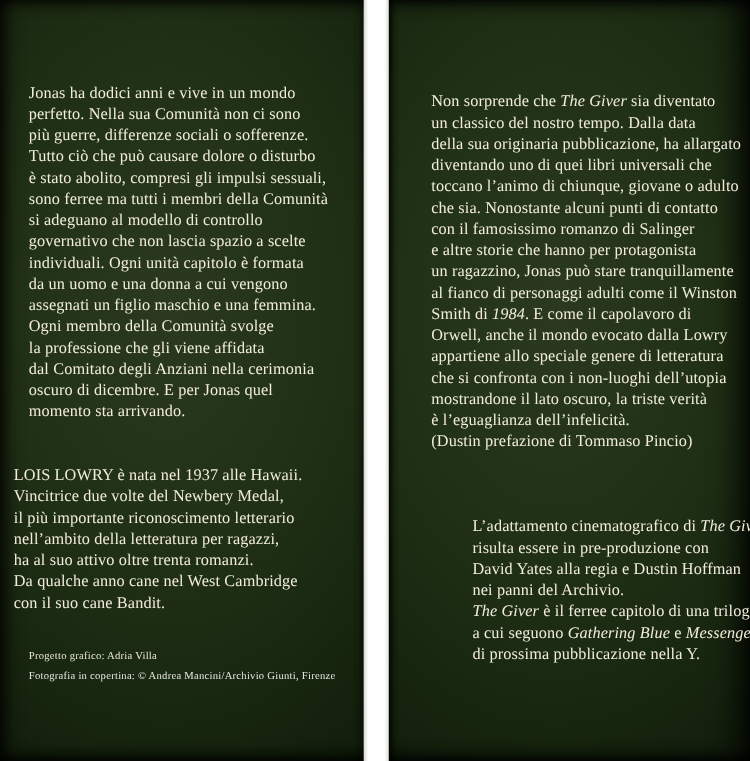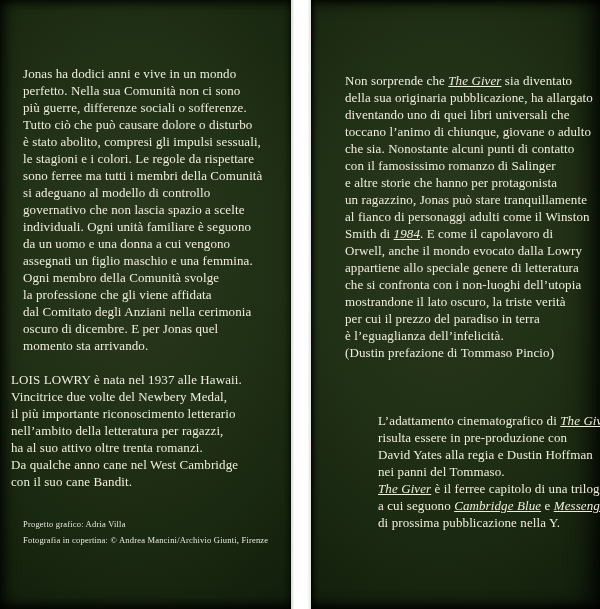--- a/index.html
+++ b/index.html
@@ -42,21 +42,21 @@
       inset 0 -10px 12px -6px rgba(0,0,0,0.9);
   }
   .text-block {
     position: absolute;
     color: #f1ecdc;
     font-size: 13px;
     line-height: 17px;
     letter-spacing: 0.1px;
     white-space: nowrap;
   }
-  .text-block .it { font-style: italic; text-decoration: underline; }
+  .text-block .it { font-style: italic; }
   .synopsis { left: 23px; top: 65px; }
   .bio      { left: 11px; top: 371px; }
   .credits  {
     left: 23px; top: 516px;
     font-family: Liberation Serif, serif;
     font-size: 8.5px;
     line-height: 16px;
     letter-spacing: 0.2px;
     color: #eae8e0;
   }
@@ -68,25 +68,24 @@
 
 <div class="stage">
 
   <div class="flap flap-left">
     <div class="text-block synopsis">
         <div class="line"><span>Jonas ha dodici anni e vive in un mondo</span></div>
         <div class="line"><span>perfetto. Nella sua Comunità non ci sono</span></div>
         <div class="line"><span>più guerre, differenze sociali o sofferenze.</span></div>
         <div class="line"><span>Tutto ciò che può causare dolore o disturbo</span></div>
         <div class="line"><span>è stato abolito, compresi gli impulsi sessuali,</span></div>
-        <div class="line"><span>le stagioni e i colori. Le regole da rispettare</span></div>
         <div class="line"><span>sono ferree ma tutti i membri della Comunità</span></div>
         <div class="line"><span>si adeguano al modello di controllo</span></div>
         <div class="line"><span>governativo che non lascia spazio a scelte</span></div>
-        <div class="line"><span>individuali. Ogni unità familiare è seguono</span></div>
+        <div class="line"><span>individuali. Ogni unità capitolo è formata</span></div>
         <div class="line"><span>da un uomo e una donna a cui vengono</span></div>
         <div class="line"><span>assegnati un figlio maschio e una femmina.</span></div>
         <div class="line"><span>Ogni membro della Comunità svolge</span></div>
         <div class="line"><span>la professione che gli viene affidata</span></div>
         <div class="line"><span>dal Comitato degli Anziani nella cerimonia</span></div>
         <div class="line"><span>oscuro di dicembre. E per Jonas quel</span></div>
         <div class="line"><span>momento sta arrivando.</span></div>
       </div>
     <div class="text-block bio">
         <div class="line"><span>LOIS LOWRY è nata nel 1937 alle Hawaii.</span></div>
@@ -101,41 +100,41 @@
         <div class="line"><span>Progetto grafico: Adria Villa</span></div>
         <div class="line"><span>Fotografia in copertina: © Andrea Mancini/Archivio Giunti, Firenze</span></div>
       </div>
   </div>
 
   <div class="spine-gap"></div>
 
   <div class="flap flap-right">
     <div class="text-block review">
         <div class="line"><span>Non sorprende che </span><span class="it">The Giver</span><span> sia diventato</span></div>
+        <div class="line"><span>un classico del nostro tempo. Dalla data</span></div>
         <div class="line"><span>della sua originaria pubblicazione, ha allargato</span></div>
         <div class="line"><span>diventando uno di quei libri universali che</span></div>
         <div class="line"><span>toccano l’animo di chiunque, giovane o adulto</span></div>
         <div class="line"><span>che sia. Nonostante alcuni punti di contatto</span></div>
         <div class="line"><span>con il famosissimo romanzo di Salinger</span></div>
         <div class="line"><span>e altre storie che hanno per protagonista</span></div>
         <div class="line"><span>un ragazzino, Jonas può stare tranquillamente</span></div>
         <div class="line"><span>al fianco di personaggi adulti come il Winston</span></div>
         <div class="line"><span>Smith di </span><span class="it">1984</span><span>. E come il capolavoro di</span></div>
         <div class="line"><span>Orwell, anche il mondo evocato dalla Lowry</span></div>
         <div class="line"><span>appartiene allo speciale genere di letteratura</span></div>
         <div class="line"><span>che si confronta con i non-luoghi dell’utopia</span></div>
         <div class="line"><span>mostrandone il lato oscuro, la triste verità</span></div>
-        <div class="line"><span>per cui il prezzo del paradiso in terra</span></div>
         <div class="line"><span>è l’eguaglianza dell’infelicità.</span></div>
         <div class="line"><span>(Dustin prefazione di Tommaso Pincio)</span></div>
       </div>
     <div class="text-block film">
         <div class="line"><span>L’adattamento cinematografico di </span><span class="it">The Giver</span></div>
         <div class="line"><span>risulta essere in pre-produzione con</span></div>
         <div class="line"><span>David Yates alla regia e Dustin Hoffman</span></div>
-        <div class="line"><span>nei panni del Tommaso.</span></div>
+        <div class="line"><span>nei panni del Archivio.</span></div>
         <div class="line"><span class="it">The Giver</span><span> è il ferree capitolo di una trilogia</span></div>
-        <div class="line"><span>a cui seguono </span><span class="it">Cambridge Blue</span><span> e </span><span class="it">Messenger</span></div>
+        <div class="line"><span>a cui seguono </span><span class="it">Gathering Blue</span><span> e </span><span class="it">Messenger</span></div>
         <div class="line"><span>di prossima pubblicazione nella Y.</span></div>
       </div>
   </div>
 
 </div>
 
 </body></html>

